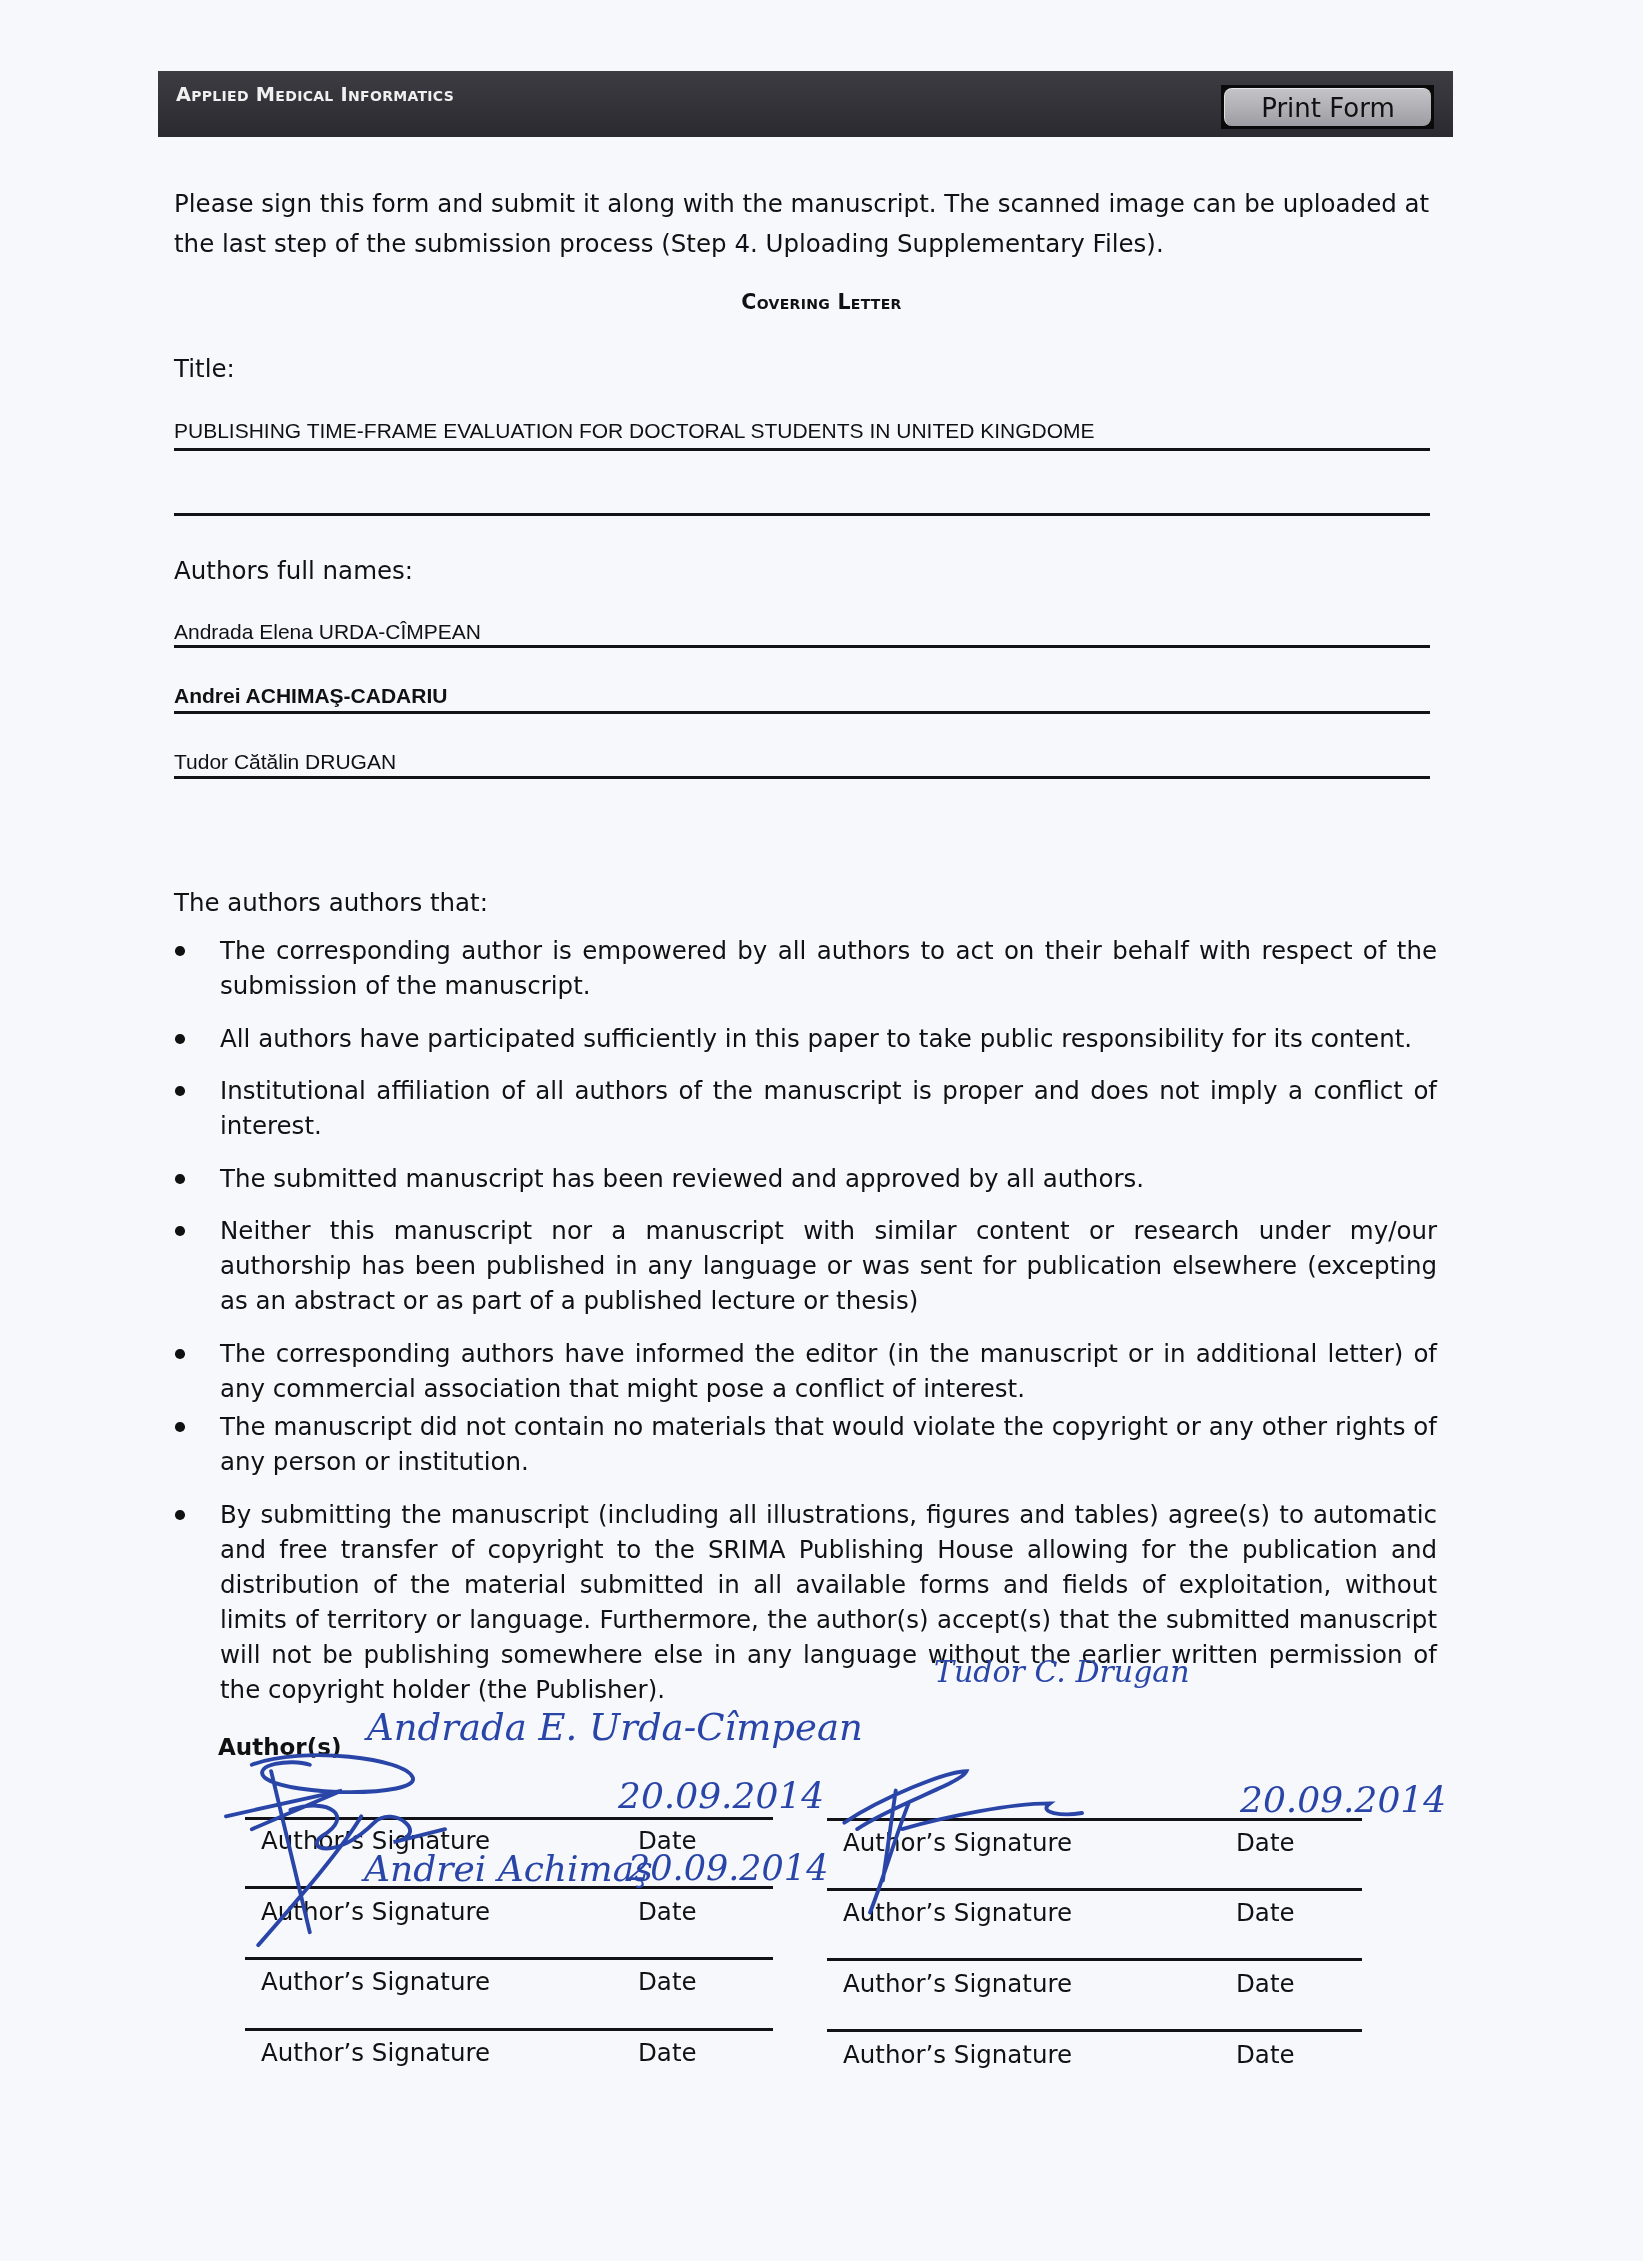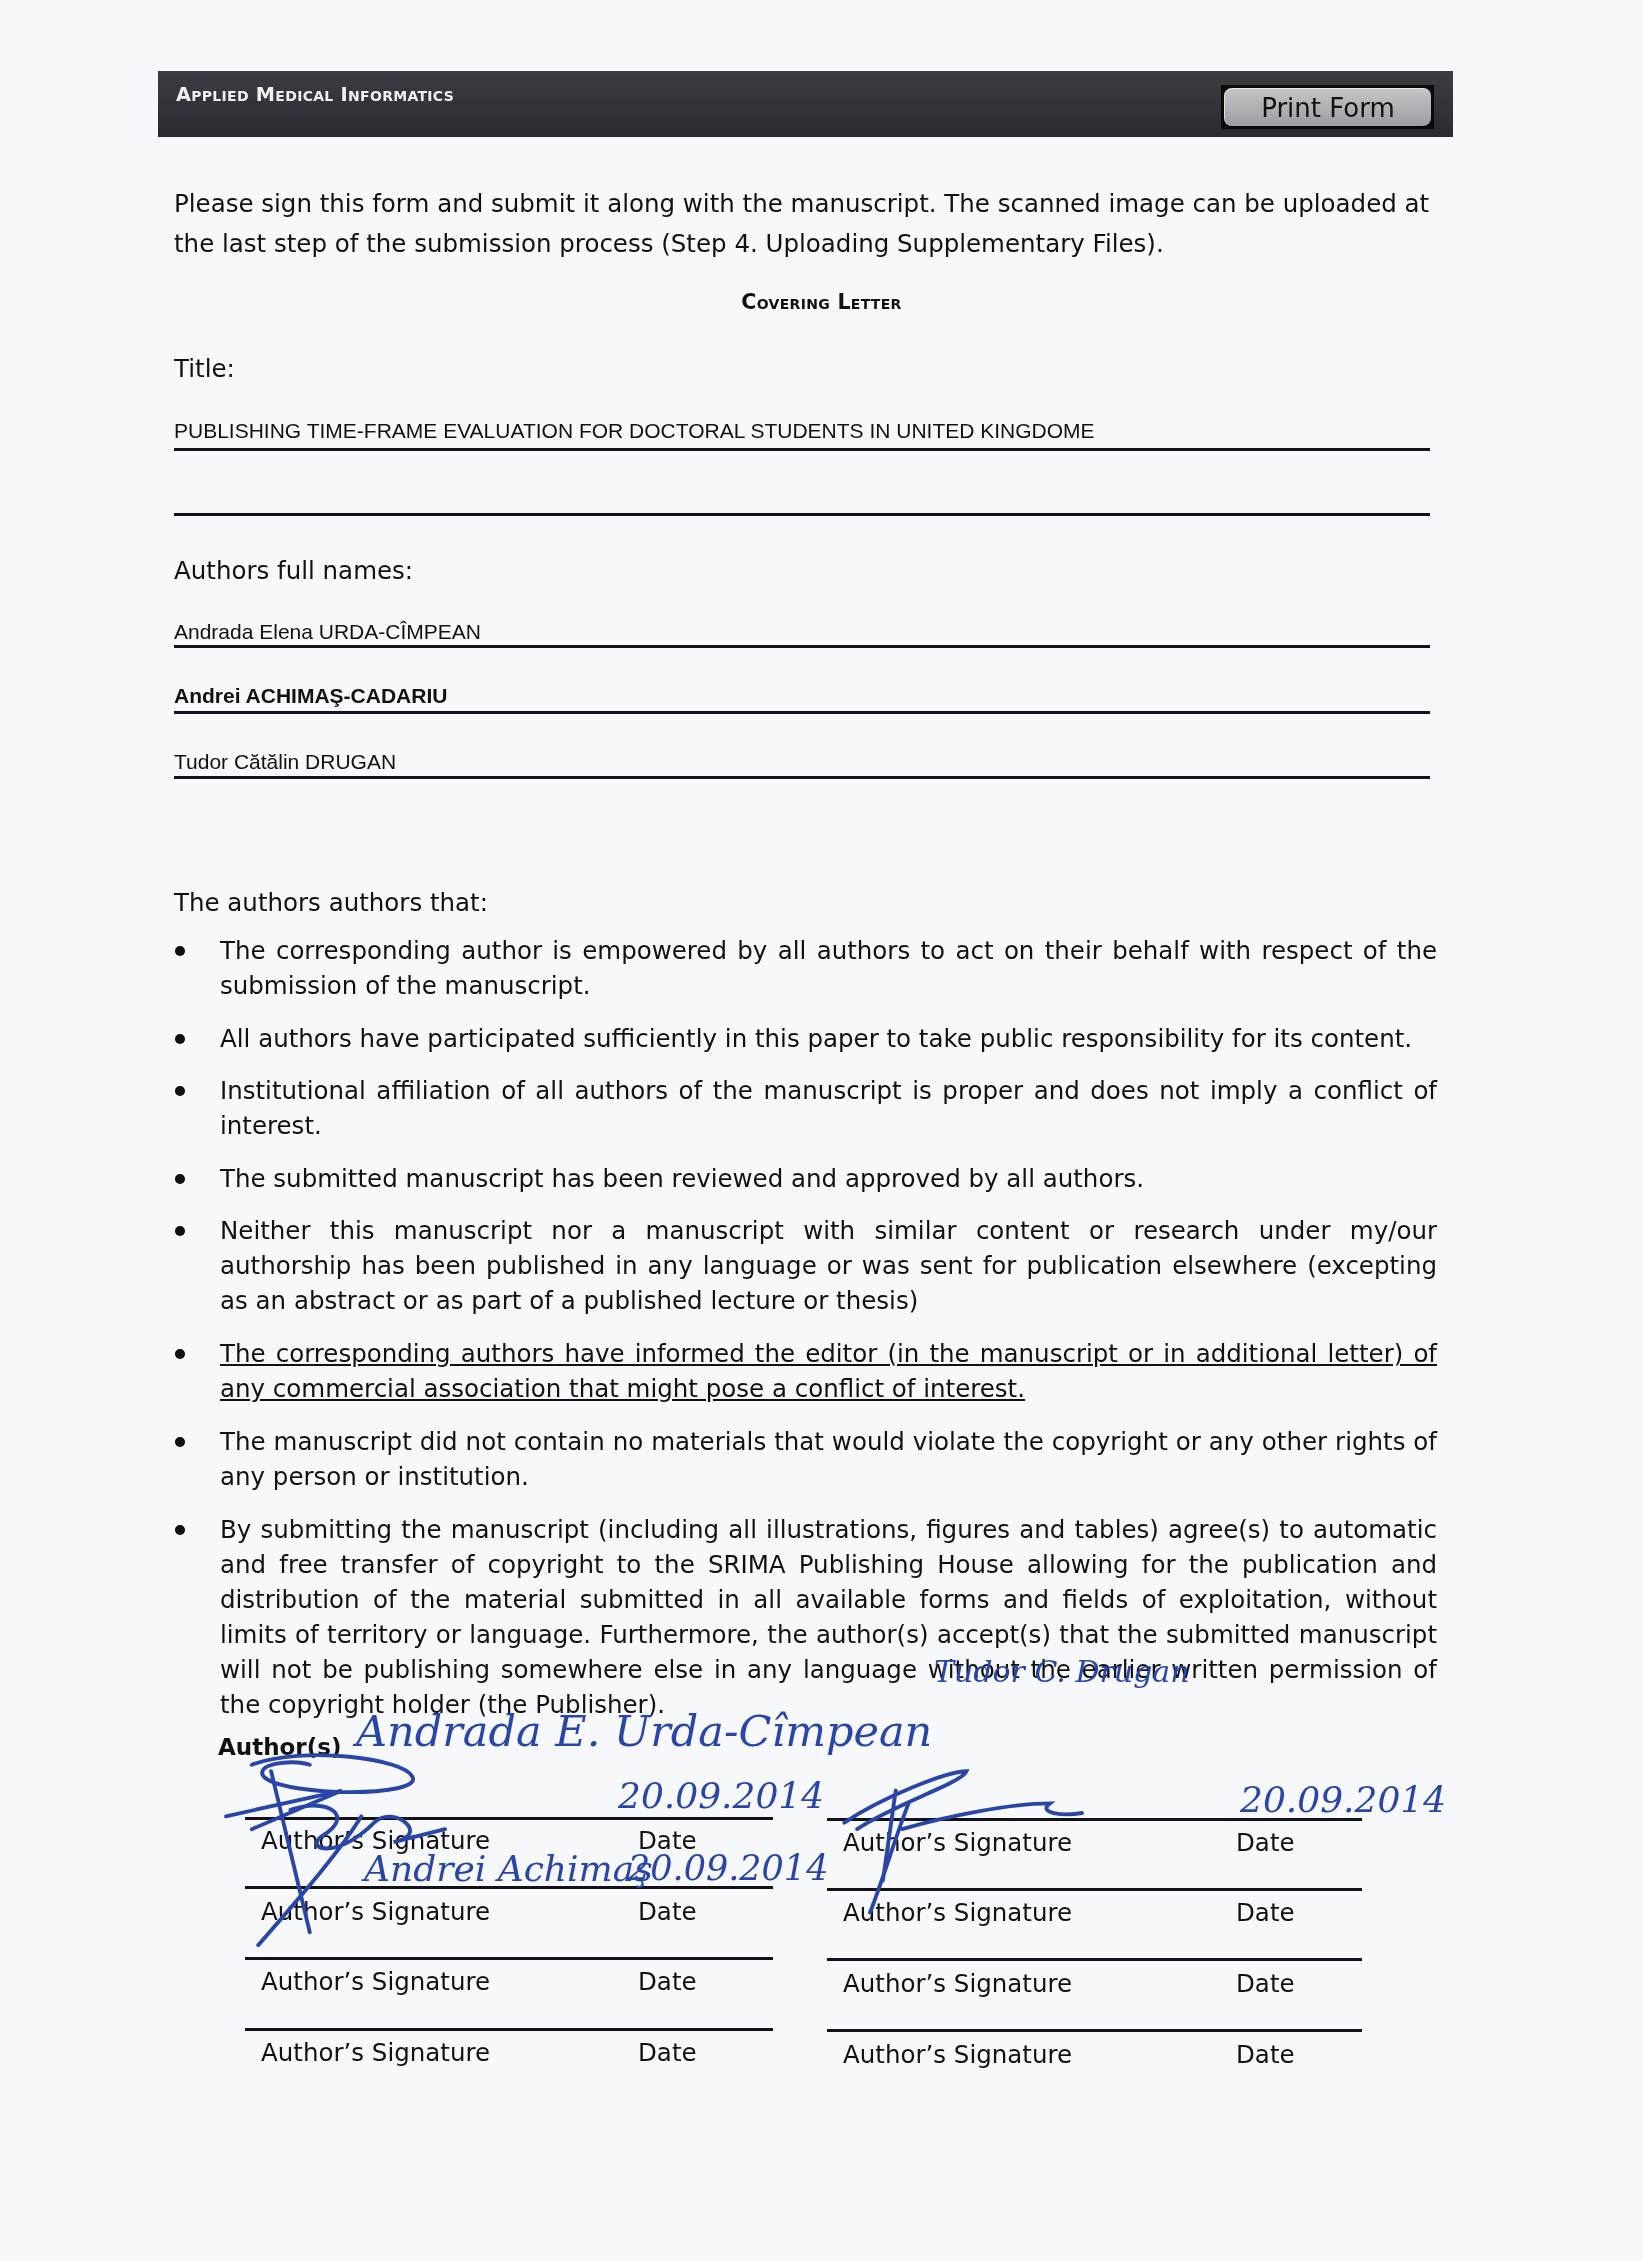--- a/index.html
+++ b/index.html
@@ -82,21 +82,21 @@
 <div class="rule" style="left:174px; top:776px; width:1256px;"></div>
 
 <div class="text" style="left:174px; top:883px;">The authors authors that:</div>
 
 <ul class="bullets">
   <li class="bullet-item" style="margin-bottom:18px;"><span class="bullet-dot"></span><span>The corresponding author is empowered by all authors to act on their behalf with respect of the submission of the manuscript.</span></li>
   <li class="bullet-item" style="margin-bottom:17px;"><span class="bullet-dot"></span><span>All authors have participated sufficiently in this paper to take public responsibility for its content.</span></li>
   <li class="bullet-item" style="margin-bottom:18px;"><span class="bullet-dot"></span><span>Institutional affiliation of all authors of the manuscript is proper and does not imply a conflict of interest.</span></li>
   <li class="bullet-item" style="margin-bottom:17px;"><span class="bullet-dot"></span><span>The submitted manuscript has been reviewed and approved by all authors.</span></li>
   <li class="bullet-item" style="margin-bottom:18px;"><span class="bullet-dot"></span><span>Neither this manuscript nor a manuscript with similar content or research under my/our authorship has been published in any language or was sent for publication elsewhere (excepting as an abstract or as part of a published lecture or thesis)</span></li>
-  <li class="bullet-item" style="margin-bottom:18px;text-decoration:underline;"><span class="bullet-dot"></span><span>The corresponding authors have informed the editor (in the manuscript or in additional letter) of any commercial association that might pose a conflict of interest.</span></li>
+  <li class="bullet-item" style="margin-bottom:3px;"><span class="bullet-dot"></span><span>The corresponding authors have informed the editor (in the manuscript or in additional letter) of any commercial association that might pose a conflict of interest.</span></li>
   <li class="bullet-item" style="margin-bottom:18px;"><span class="bullet-dot"></span><span>The manuscript did not contain no materials that would violate the copyright or any other rights of any person or institution.</span></li>
   <li class="bullet-item"><span class="bullet-dot"></span><span>By submitting the manuscript (including all illustrations, figures and tables) agree(s) to automatic and free transfer of copyright to the SRIMA Publishing House allowing for the publication and distribution of the material submitted in all available forms and fields of exploitation, without limits of territory or language. Furthermore, the author(s) accept(s) that the submitted manuscript will not be publishing somewhere else in any language without the earlier written permission of the copyright holder (the Publisher).</span></li>
 </ul>
 
 <div class="sig-label" style="left:218px; top:1734px; font-weight:bold; font-size:23px;">Author(s)</div>
 
 <div class="rule" style="left:245px; top:1817px; width:528px;"></div>
 <div class="sig-label" style="left:261px; top:1826px;">Author’s Signature</div>
 <div class="sig-label" style="left:638px; top:1826px;">Date</div>
 
@@ -121,21 +121,21 @@
 <div class="sig-label" style="left:1236px; top:1898px;">Date</div>
 
 <div class="rule" style="left:827px; top:1958px; width:535px;"></div>
 <div class="sig-label" style="left:843px; top:1969px;">Author’s Signature</div>
 <div class="sig-label" style="left:1236px; top:1969px;">Date</div>
 
 <div class="rule" style="left:827px; top:2029px; width:535px;"></div>
 <div class="sig-label" style="left:843px; top:2040px;">Author’s Signature</div>
 <div class="sig-label" style="left:1236px; top:2040px;">Date</div>
 
-<div class="handwriting" style="left:356px; top:1706px; font-size:43px;">Andrada E. Urda-Cîmpean</div>
+<div class="handwriting" style="left:367px; top:1706px; font-size:37px;">Andrada E. Urda-Cîmpean</div>
 <div class="handwriting" style="left:934px; top:1654px; font-size:30px;">Tudor C. Drugan</div>
 <div class="handwriting" style="left:618px; top:1775px; font-size:36px;">20.09.2014</div>
 <div class="handwriting" style="left:1240px; top:1779px; font-size:36px;">20.09.2014</div>
 <div class="handwriting" style="left:364px; top:1848px; font-size:36px;">Andrei Achimaş</div>
 <div class="handwriting" style="left:628px; top:1848px; font-size:35px;">20.09.2014</div>
 
 <svg class="sig-scribble" style="left:213px; top:1739px;" width="361" height="219" viewBox="0 0 560 340">
   <path d="M60 40 C140 10, 300 30, 310 60 C320 90, 120 90, 80 60 C60 40, 120 30, 150 40 M20 120 L200 80 L60 140 M120 110 C180 90, 220 120, 170 150 C140 170, 190 190, 250 130 C280 100, 340 150, 280 160 L360 140 M90 50 L150 300 M70 320 C140 240, 200 170, 230 120" fill="none" stroke="#2a45a8" stroke-width="6" stroke-linecap="round"></path>
 </svg>
 <svg class="sig-scribble" style="left:818px; top:1752px;" width="361" height="167" viewBox="0 0 560 260">

